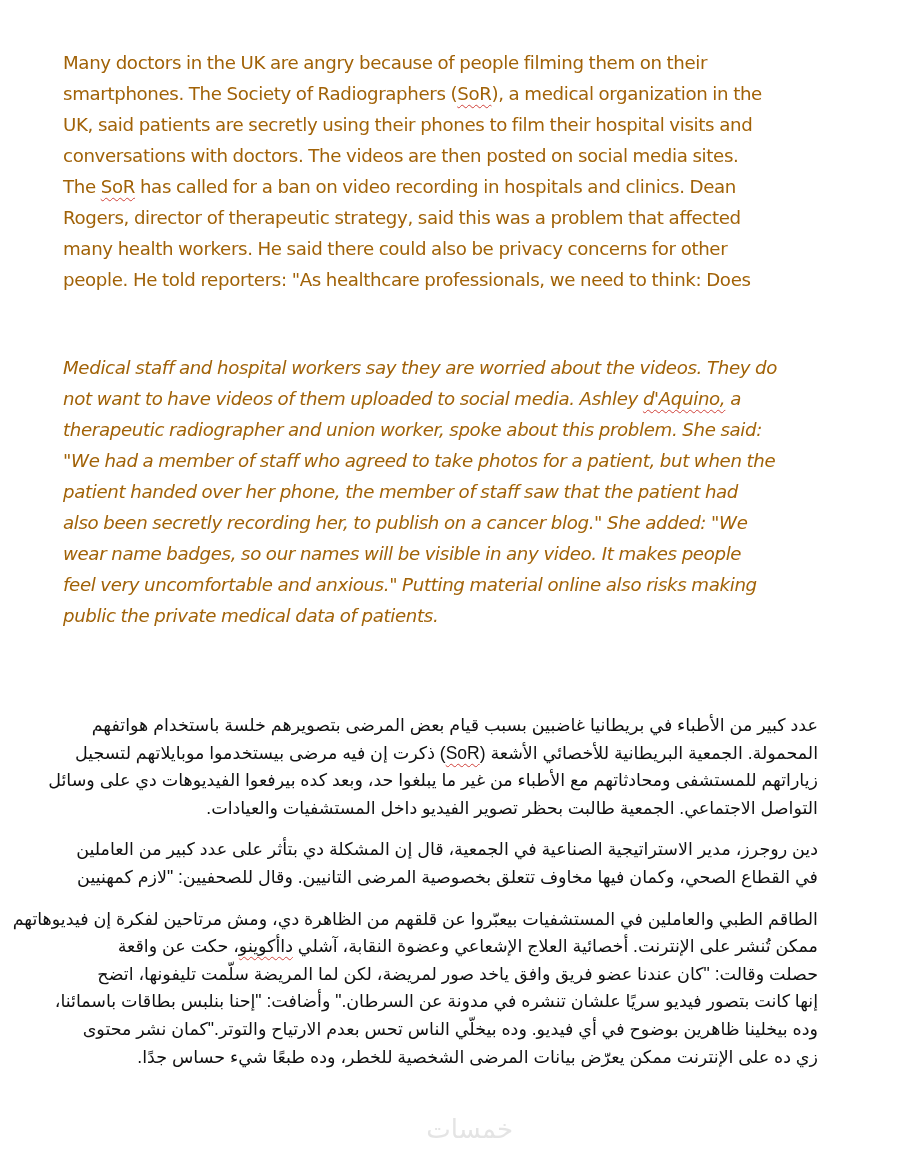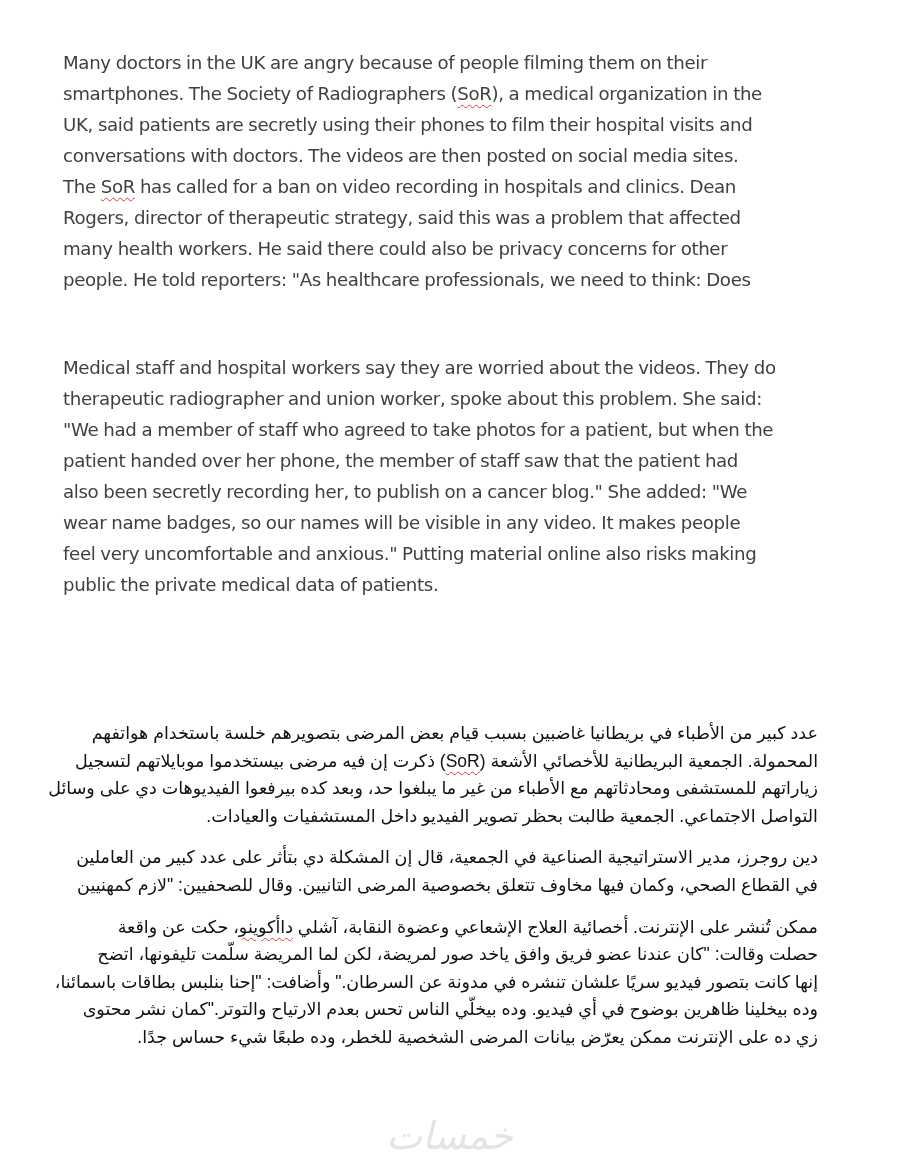--- a/index.html
+++ b/index.html
@@ -24,27 +24,28 @@
     .en-section {
       position: absolute;
       left: 63px;
       top: 47px;
       width: 770px;
       font-family: "DejaVu Sans", sans-serif;
       font-size: 18.2px;
       line-height: 31px;
       letter-spacing: -0.35px;
       word-spacing: -0.5px;
-      color: #404040;
+      color: #a16207;
     }
     .en-section p {
       margin: 0;
     }
     .en-p2 {
       margin-top: 57px !important;
+      font-style: italic;
     }
     .line {
       display: block;
       white-space: nowrap;
     }
     .spell {
       text-decoration: underline wavy #d0413a;
       text-decoration-thickness: 1px;
       text-underline-offset: 4px;
     }
@@ -54,37 +55,36 @@
       top: 712px;
       width: 780px;
       direction: rtl;
       text-align: right;
       font-family: "Liberation Sans", "DejaVu Sans", sans-serif;
       font-size: 17.5px;
       line-height: 27.6px;
       color: #111111;
     }
     .ar-section p {
-      margin: 8px 0 14px 0;
+      margin: 0 0 14px 0;
     }
     .ar-section .line {
       white-space: nowrap;
     }
     .watermark {
       position: absolute;
       left: 393px;
       top: 1114px;
       width: 120px;
-      text-align: left;
+      text-align: right;
       font-family: "DejaVu Sans", sans-serif;
-      font-size: 38px;
+      font-size: 26px;
       color: #e4e4e4;
       direction: rtl;
       letter-spacing: 1px;
-      font-style: italic;
     }
   </style>
 </head>
 <body>
 
 <div class="page">
 
   <div class="en-section">
     <p>
       <span class="line">Many doctors in the UK are angry because of people filming them on their</span>
@@ -92,20 +92,21 @@
       <span class="line">UK, said patients are secretly using their phones to film their hospital visits and</span>
       <span class="line">conversations with doctors. The videos are then posted on social media sites.</span>
       <span class="line"><span>The </span><span class="spell">SoR</span><span> has called for a ban on video recording in hospitals and clinics. Dean</span></span>
       <span class="line">Rogers, director of therapeutic strategy, said this was a problem that affected</span>
       <span class="line">many health workers. He said there could also be privacy concerns for other</span>
       <span class="line">people. He told reporters: "As healthcare professionals, we need to think: Does</span>
     </p>
 
     <p class="en-p2">
       <span class="line">Medical staff and hospital workers say they are worried about the videos. They do</span>
+      <span class="line"><span>not want to have videos of them uploaded to social media. Ashley </span><span class="spell">d'Aquino,</span><span> a</span></span>
       <span class="line">therapeutic radiographer and union worker, spoke about this problem. She said:</span>
       <span class="line">"We had a member of staff who agreed to take photos for a patient, but when the</span>
       <span class="line">patient handed over her phone, the member of staff saw that the patient had</span>
       <span class="line">also been secretly recording her, to publish on a cancer blog." She added: "We</span>
       <span class="line">wear name badges, so our names will be visible in any video. It makes people</span>
       <span class="line">feel very uncomfortable and anxious." Putting material online also risks making</span>
       <span class="line">public the private medical data of patients.</span>
     </p>
   </div>
 
@@ -116,20 +117,21 @@
       <span class="line">زياراتهم للمستشفى ومحادثاتهم مع الأطباء من غير ما يبلغوا حد، وبعد كده بيرفعوا الفيديوهات دي على وسائل</span>
       <span class="line">التواصل الاجتماعي. الجمعية طالبت بحظر تصوير الفيديو داخل المستشفيات والعيادات.</span>
     </p>
 
     <p>
       <span class="line">دين روجرز، مدير الاستراتيجية الصناعية في الجمعية، قال إن المشكلة دي بتأثر على عدد كبير من العاملين</span>
       <span class="line">في القطاع الصحي، وكمان فيها مخاوف تتعلق بخصوصية المرضى التانيين. وقال للصحفيين: "لازم كمهنيين</span>
     </p>
 
     <p>
+      <span class="line">الطاقم الطبي والعاملين في المستشفيات بيعبّروا عن قلقهم من الظاهرة دي، ومش مرتاحين لفكرة إن فيديوهاتهم</span>
       <span class="line"><span>ممكن تُنشر على الإنترنت. أخصائية العلاج الإشعاعي وعضوة النقابة، آشلي </span><span class="spell">داأكوينو</span><span>، حكت عن واقعة</span></span>
       <span class="line">حصلت وقالت: "كان عندنا عضو فريق وافق ياخد صور لمريضة، لكن لما المريضة سلّمت تليفونها، اتضح</span>
       <span class="line">إنها كانت بتصور فيديو سريًا علشان تنشره في مدونة عن السرطان." وأضافت: "إحنا بنلبس بطاقات باسمائنا،</span>
       <span class="line">وده بيخلينا ظاهرين بوضوح في أي فيديو. وده بيخلّي الناس تحس بعدم الارتياح والتوتر."كمان نشر محتوى</span>
       <span class="line">زي ده على الإنترنت ممكن يعرّض بيانات المرضى الشخصية للخطر، وده طبعًا شيء حساس جدًا.</span>
     </p>
   </div>
 
   <div class="watermark">خمسات</div>
 </div>

